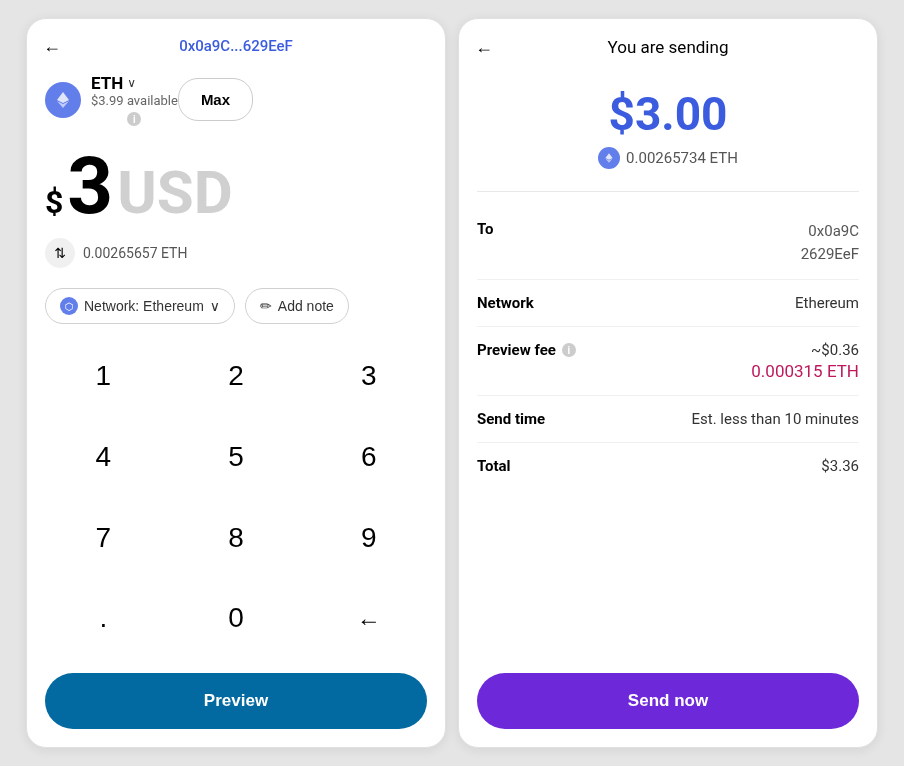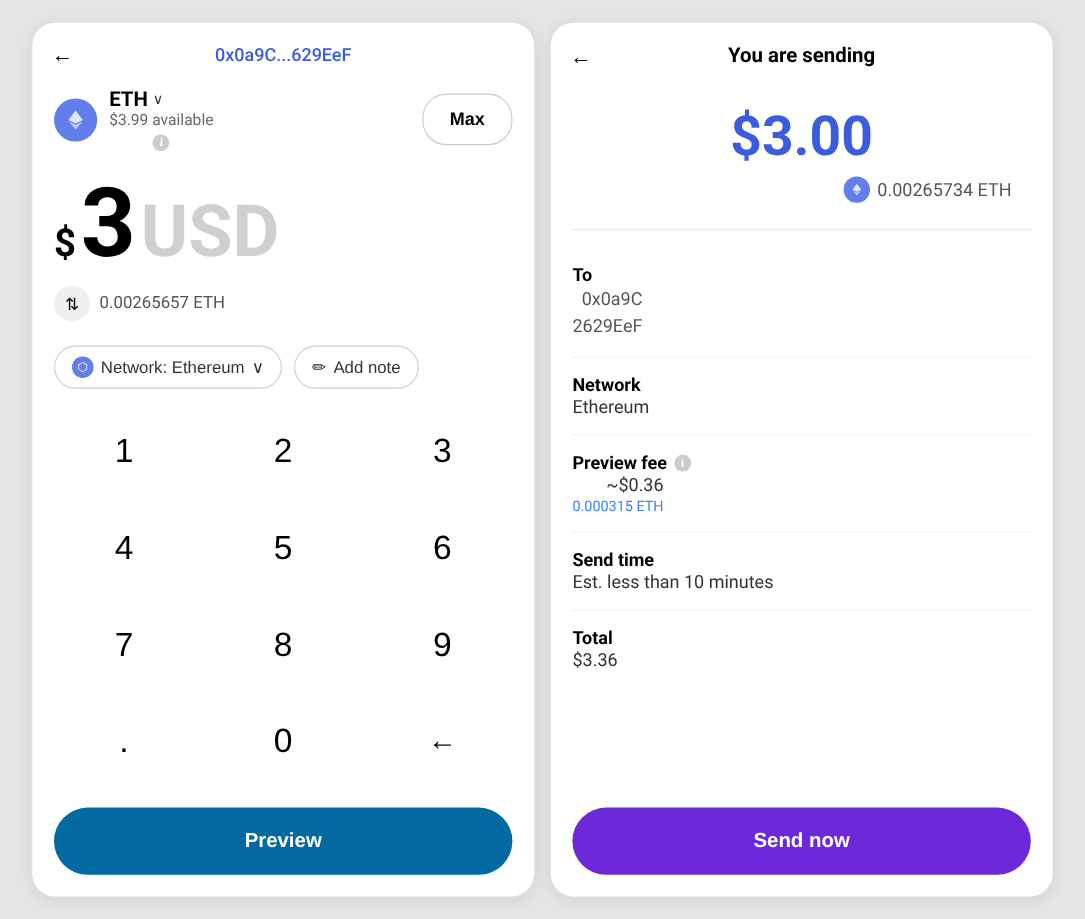--- a/index.html
+++ b/index.html
@@ -46,23 +46,21 @@
     }
     .left-screen .header .address {
       color: #3b5cde;
       font-size: 15px;
       font-weight: 500;
     }
 
     .token-row {
       display: flex;
       align-items: center;
-      justify-content: space-between;
       padding: 6px 18px 10px;
-      gap: 20px;
     }
     .token-left {
       display: flex;
       align-items: center;
       gap: 10px;
     }
     .eth-icon {
       width: 36px;
       height: 36px;
       background: #627eea;
@@ -256,37 +254,37 @@
     }
     .right-screen .header .back-arrow {
       position: absolute;
       left: 16px;
       font-size: 18px;
       color: #000;
       cursor: pointer;
     }
     .right-screen .header .title {
       font-size: 17px;
-      font-weight: 700;
+      font-weight: 400;
       color: #000;
     }
 
     .sending-amount {
       text-align: center;
       padding: 16px 34px 8px;
     }
     .sending-usd {
       font-size: 46px;
       font-weight: 700;
       color: #3b5cde;
     }
     .sending-eth-row {
       display: flex;
       align-items: center;
-      justify-content: flex-end;
+      justify-content: center;
       gap: 6px;
       margin-top: 6px;
     }
     .sending-eth-text {
       font-size: 15px;
       color: #555;
     }
 
     .divider {
       height: 1px;
@@ -297,41 +295,40 @@
     .details-section {
       padding: 0 18px;
       flex: 1;
     }
     .detail-row {
       display: flex;
       justify-content: space-between;
       align-items: flex-start;
       padding: 14px 0;
       border-bottom: 1px solid #f0f0f0;
-      flex-direction: column;
     }
     .detail-row:last-child {
       border-bottom: none;
     }
     .detail-label {
       font-size: 15px;
       font-weight: 700;
       color: #000;
       display: flex;
       align-items: center;
       gap: 6px;
     }
     .detail-value {
       font-size: 15px;
       color: #333;
       text-align: right;
     }
     .detail-value-small {
-      font-size: 12px;
-      color: #3b82f6;
+      font-size: 17px;
+      color: #be185d;
       text-align: right;
       margin-top: 2px;
     }
     .detail-value-col {
       display: flex;
       flex-direction: column;
       align-items: flex-end;
     }
     .to-address {
       font-size: 15px;

